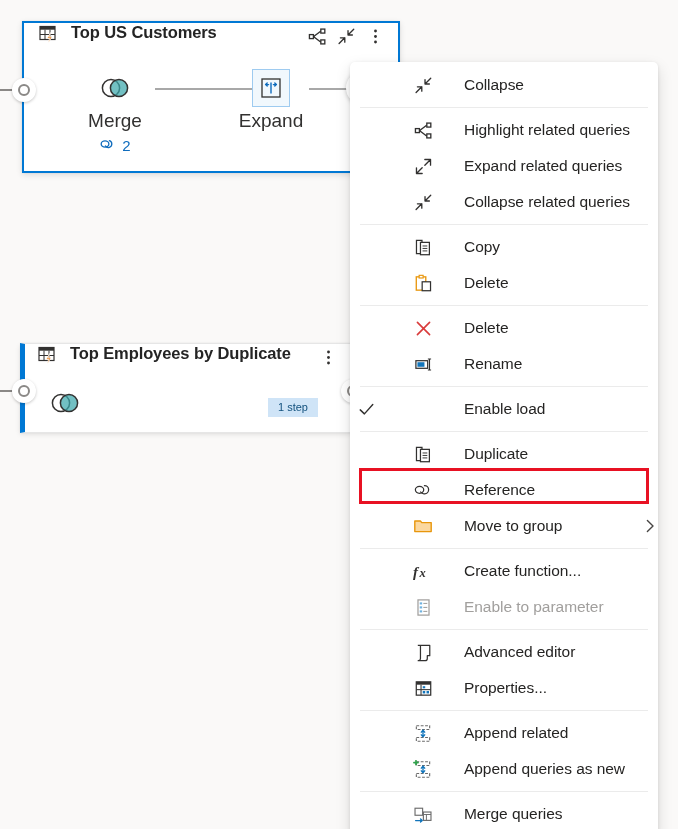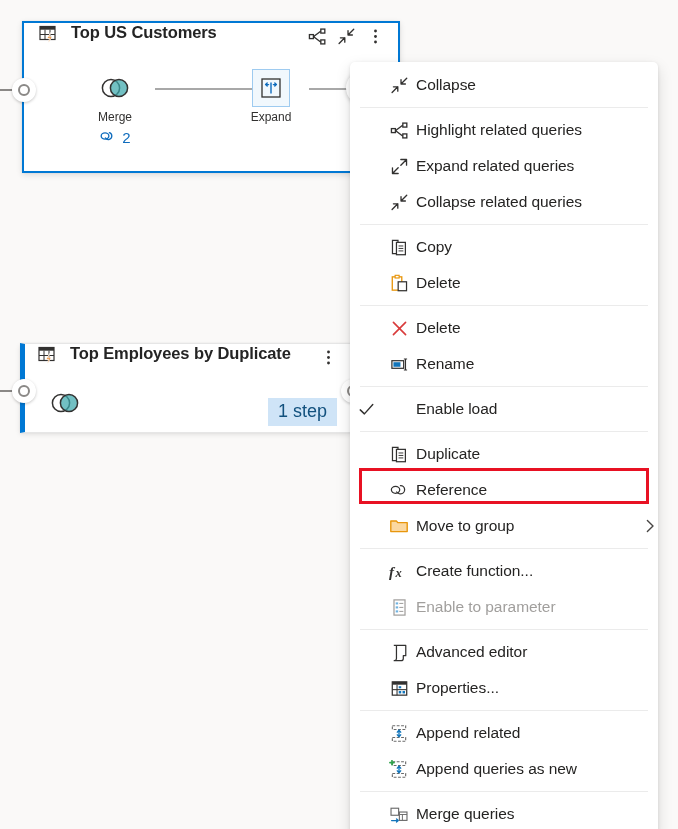--- a/index.html
+++ b/index.html
@@ -101,21 +101,21 @@
     display: flex;
     align-items: center;
     justify-content: center;
     box-sizing: border-box;
   }
   .step-ico-wrap.boxed {
     border: 1px solid #9ecbf0;
     background: #f1f8fd;
   }
   .step-label {
-    font-size: 12px;
+    font-size: 19px;
     color: #323130;
     margin-top: 3px;
     white-space: nowrap;
   }
   .step-sub {
     display: flex;
     align-items: center;
     gap: 5px;
     margin-top: 5px;
     font-size: 15px;
@@ -164,21 +164,21 @@
     position: absolute;
     height: 1.6px;
     background: #8a8886;
     z-index: 2;
   }
 
   .step-badge {
     position: absolute;
     background: #cfe4f7;
     color: #12517e;
-    font-size: 18px;
+    font-size: 11px;
     padding: 3px 10px 4px 10px;
     white-space: nowrap;
   }
 
   
   #ctxmenu {
     position: absolute;
     left: 350px;
     top: 62px;
     width: 308px;
@@ -189,20 +189,21 @@
     box-sizing: border-box;
     z-index: 50;
   }
   .mi {
     display: flex;
     align-items: center;
     height: 36px;
     padding: 0 1px 0 0;
     cursor: pointer;
     position: relative;
+    gap: 24px;
   }
   .mi.disabled { cursor: default; }
 
   .mi-check {
     width: 32px;
     min-width: 32px;
     display: flex;
     align-items: center;
     justify-content: center;
     color: #323130;

